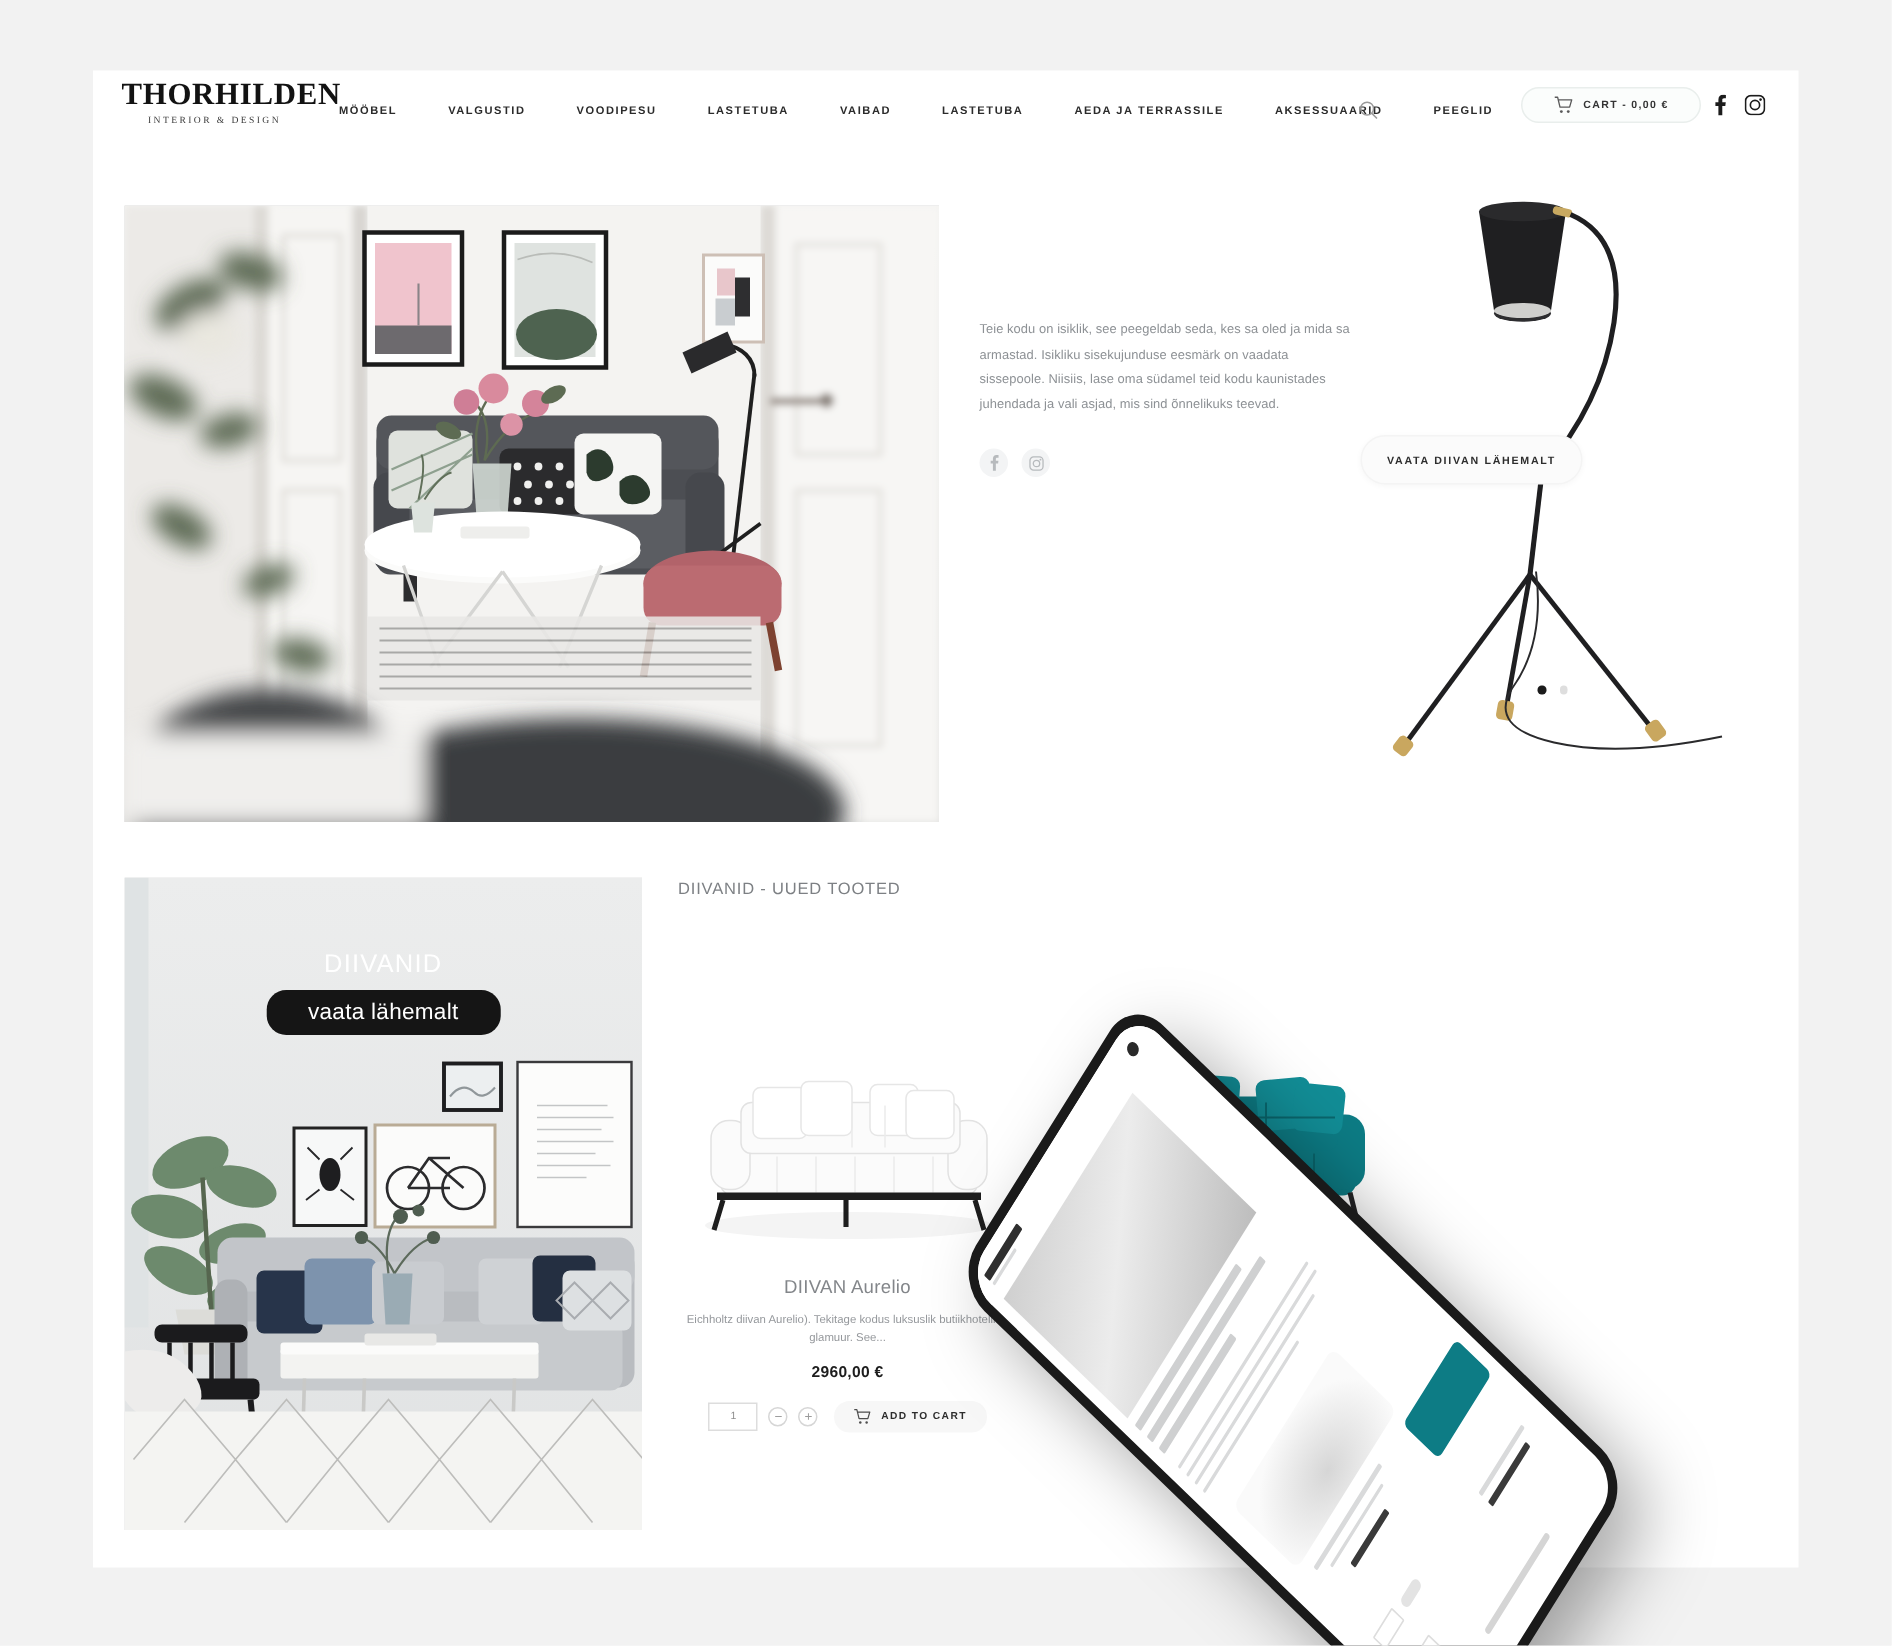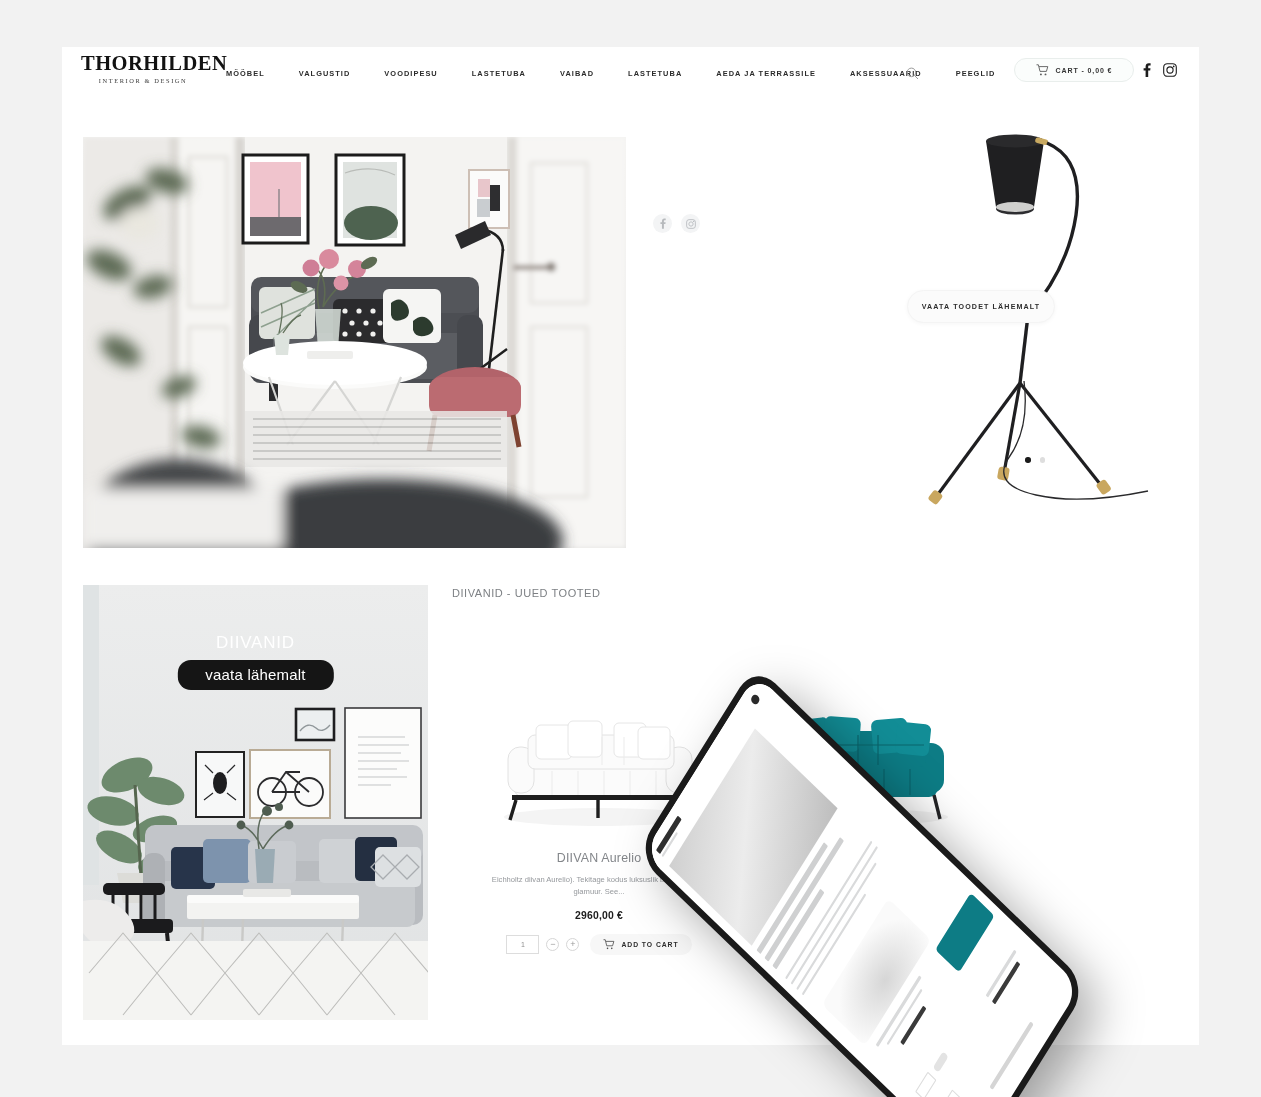--- a/index.html
+++ b/index.html
@@ -103,21 +103,21 @@
   .cat-btn {
     position: absolute; left: 50%; transform: translateX(-50%); top: 75px;
     background: #151515; border-radius: 13px; padding: 6px 28px;
   }
   .cat-btn span { font-size: 15px; color: #fff; letter-spacing: .2px; white-space: nowrap; }
 
   .sec-label {
     position: absolute; left: 390px; top: 540px;
     font-size: 11px; color: #7d8084; letter-spacing: .55px;
   }
-  .prod-row { position: absolute; left: 410px; top: 570px; width: 730px; display: flex; gap: 0; }
+  .prod-row { position: absolute; left: 376px; top: 570px; width: 730px; display: flex; gap: 0; }
   .prod { width: 254px; }
   .prod-img { height: 222px; display: flex; align-items: flex-end; justify-content: center; overflow: hidden; }
   .prod-name {
     margin-top: 12px; text-align: center;
     font-size: 12.4px; color: #83868a; letter-spacing: .2px;
   }
   .prod-desc {
     margin-top: 9px; text-align: center;
     font-size: 7.6px; color: #95989c; line-height: 1.62; padding: 0 6px;
   }
@@ -371,20 +371,21 @@
             <ellipse cx="96" cy="250" rx="18" ry="10" transform="rotate(-20 96 250)"></ellipse>
             <ellipse cx="118" cy="300" rx="20" ry="11" transform="rotate(12 118 300)"></ellipse>
           </g>
           <ellipse cx="56" cy="86" rx="20" ry="16" fill="#e9e7df"></ellipse>
           <rect x="0" y="352" width="200" height="60" fill="#f0efed"></rect>
         </g>
       </svg>
     </div>
 
     <div class="hero-right">
+      <p class="hero-p">Teie kodu on isiklik, see peegeldab seda, kes sa oled ja mida sa armastad. Isikliku sisekujunduse eesmärk on vaadata sissepoole. Niisiis, lase oma südamel teid kodu kaunistades juhendada ja vali asjad, mis sind õnnelikuks teevad.</p>
       <div class="hero-social">
         <span class="circ-ico">
           <svg width="6" height="11" viewBox="0 0 8 14">
             <path d="M5.2 14 V7.6 H7.2 L7.5 5.2 H5.2 V3.7 c0-.7.2-1.2 1.2-1.2 H7.6 V0.3 C7.4.3 6.6.2 5.7.2 3.8.2 2.6 1.4 2.6 3.5 V5.2 H0.6 v2.4 h2 V14 z" fill="#b7babd"></path>
           </svg>
         </span>
         <span class="circ-ico">
           <svg width="10" height="10" viewBox="0 0 14 14">
             <rect x="0.9" y="0.9" width="12.2" height="12.2" rx="3.4" fill="none" stroke="#b7babd" stroke-width="1.2"></rect>
             <circle cx="7" cy="7" r="3" fill="none" stroke="#b7babd" stroke-width="1.2"></circle>
@@ -414,21 +415,21 @@
 
         <rect x="22" y="362" width="11" height="12" rx="3" fill="#c9a75f" transform="rotate(38 27 368)"></rect>
         <rect x="90" y="338" width="11" height="13" rx="3" fill="#c9a75f" transform="rotate(10 95 344)"></rect>
         <rect x="190" y="352" width="11" height="13" rx="3" fill="#c9a75f" transform="rotate(-36 195 358)"></rect>
 
         <path d="M116 252 Q122 300 100 330 Q84 356 128 366 Q172 376 240 362" stroke="#2a2a2c" stroke-width="1.3" fill="none"></path>
       </svg>
     </div>
 
     <div class="cta-pill">
-      <span>VAATA TOODET LÄHEMALT</span>
+      <span>VAATA DIIVAN LÄHEMALT</span>
     </div>
 
     <div class="dots">
       <span class="dot on"></span>
       <span class="dot"></span>
     </div>
 
     <div class="cat-card">
       <svg width="345" height="435" viewBox="0 0 345 435" preserveAspectRatio="none">
         <defs>

